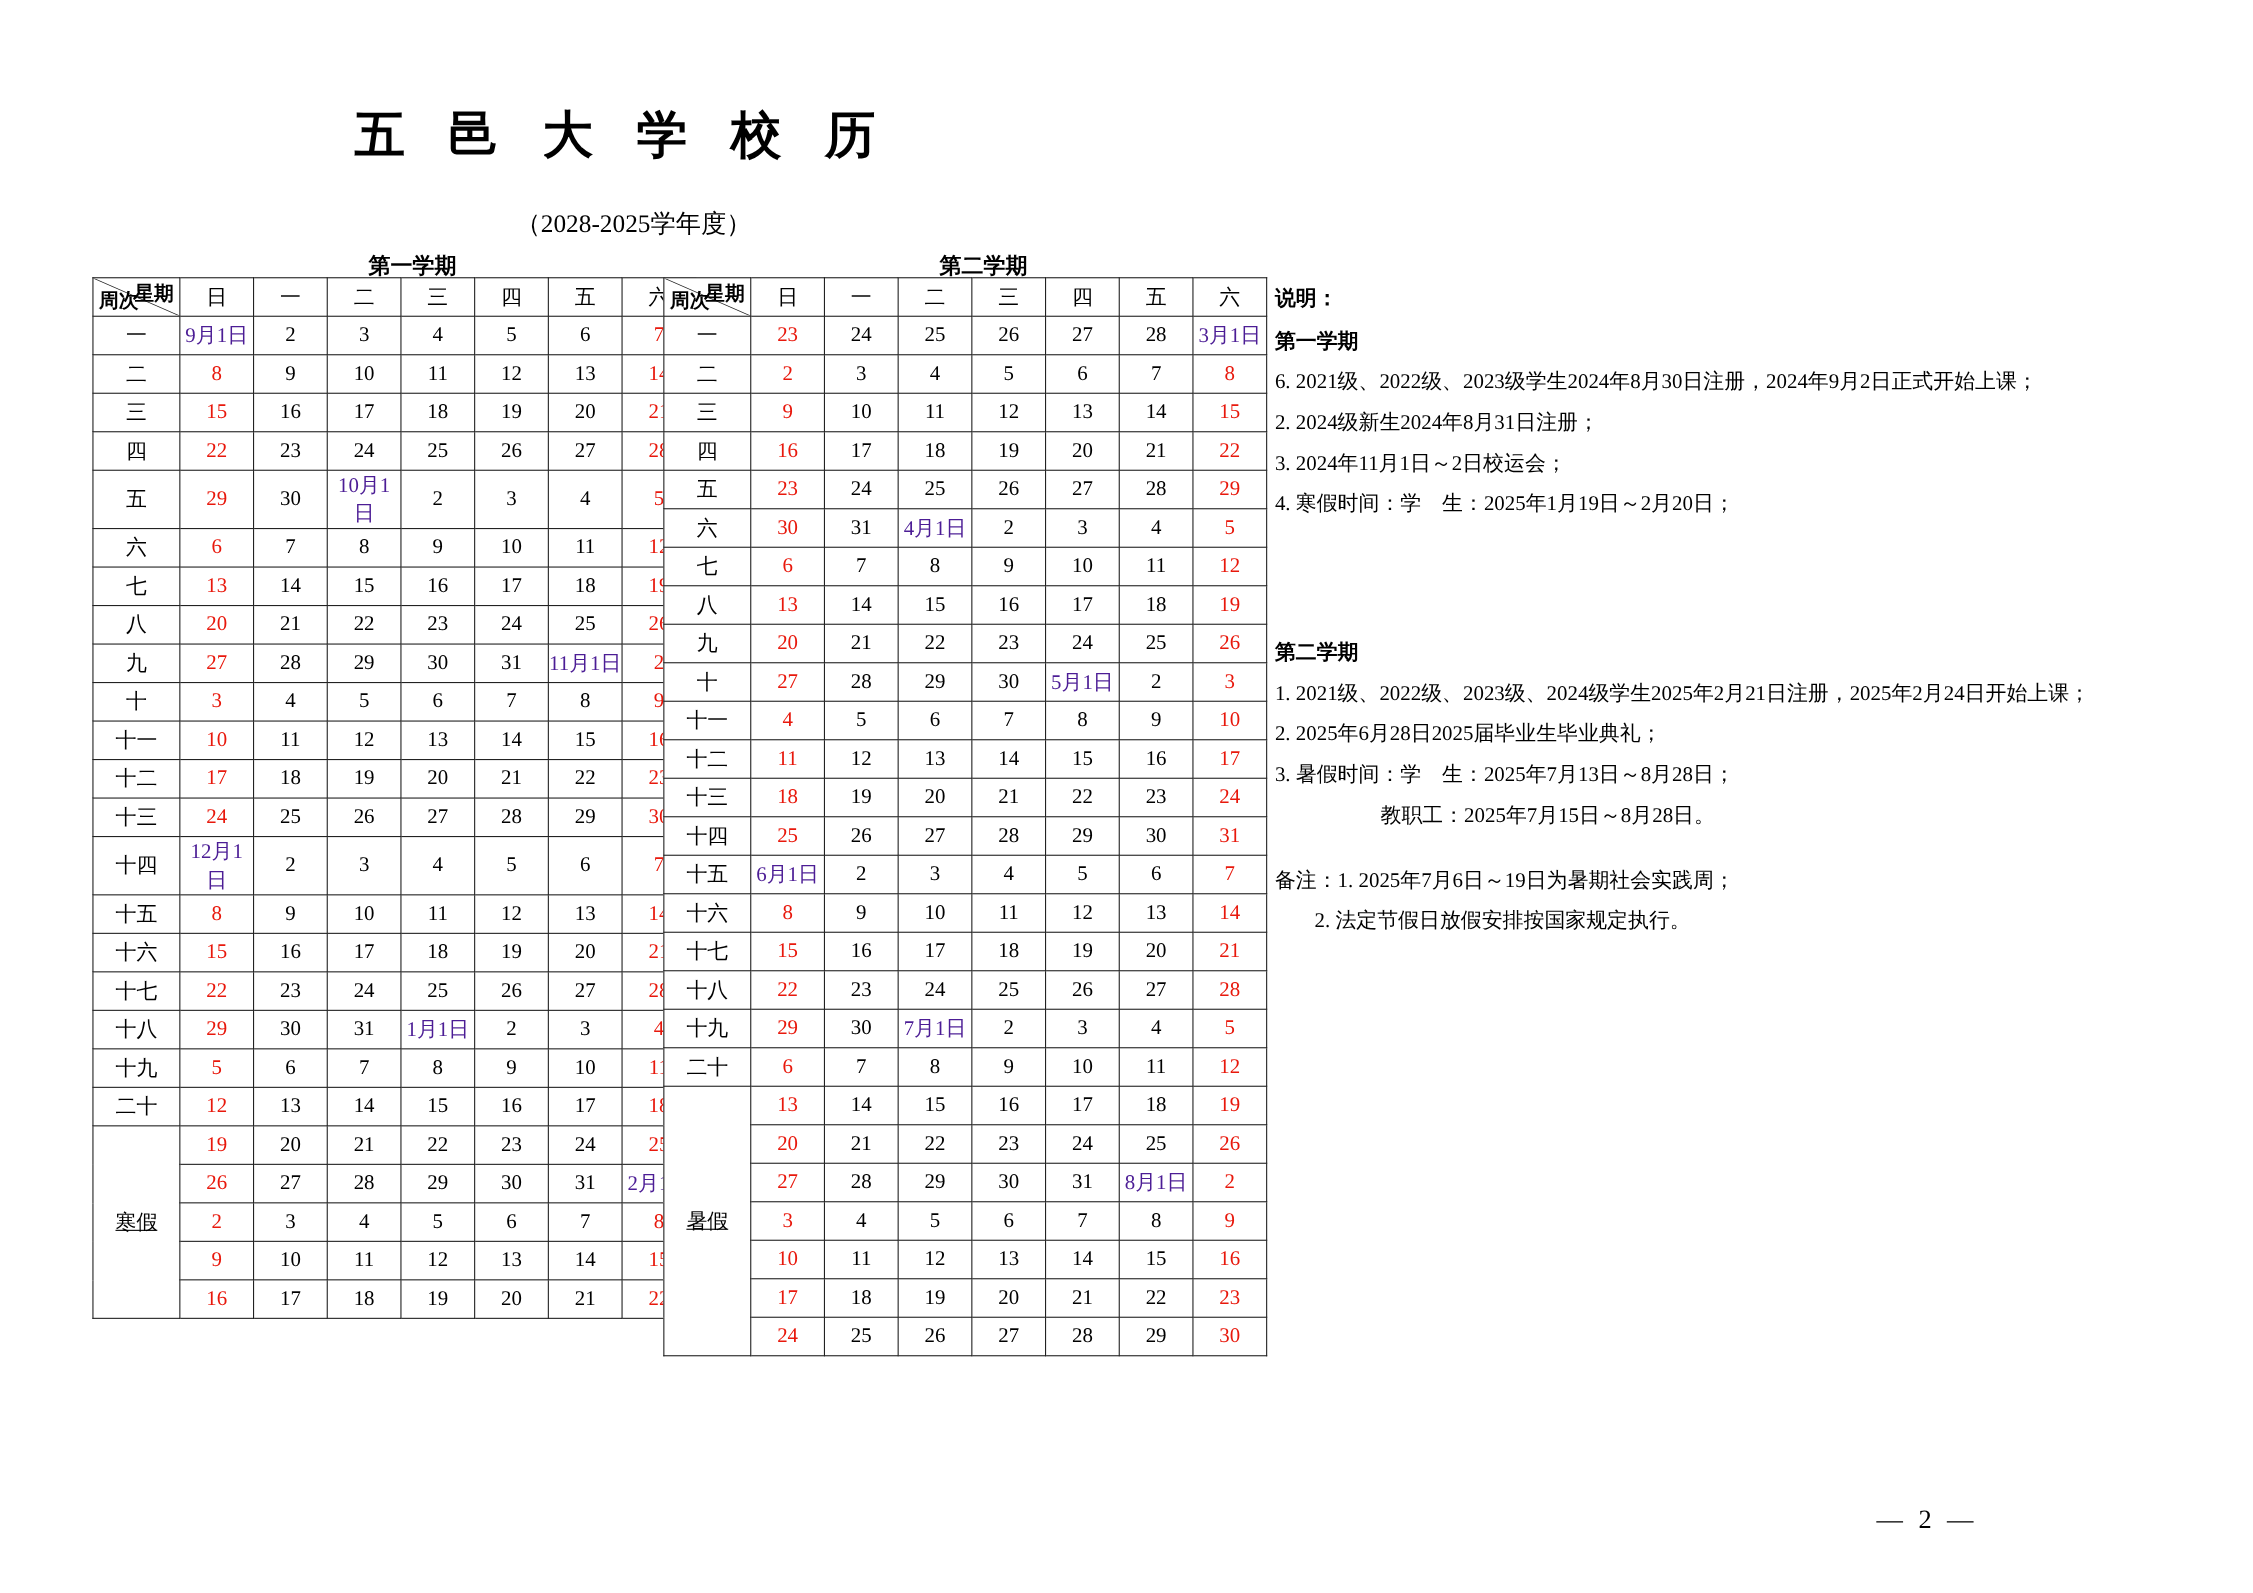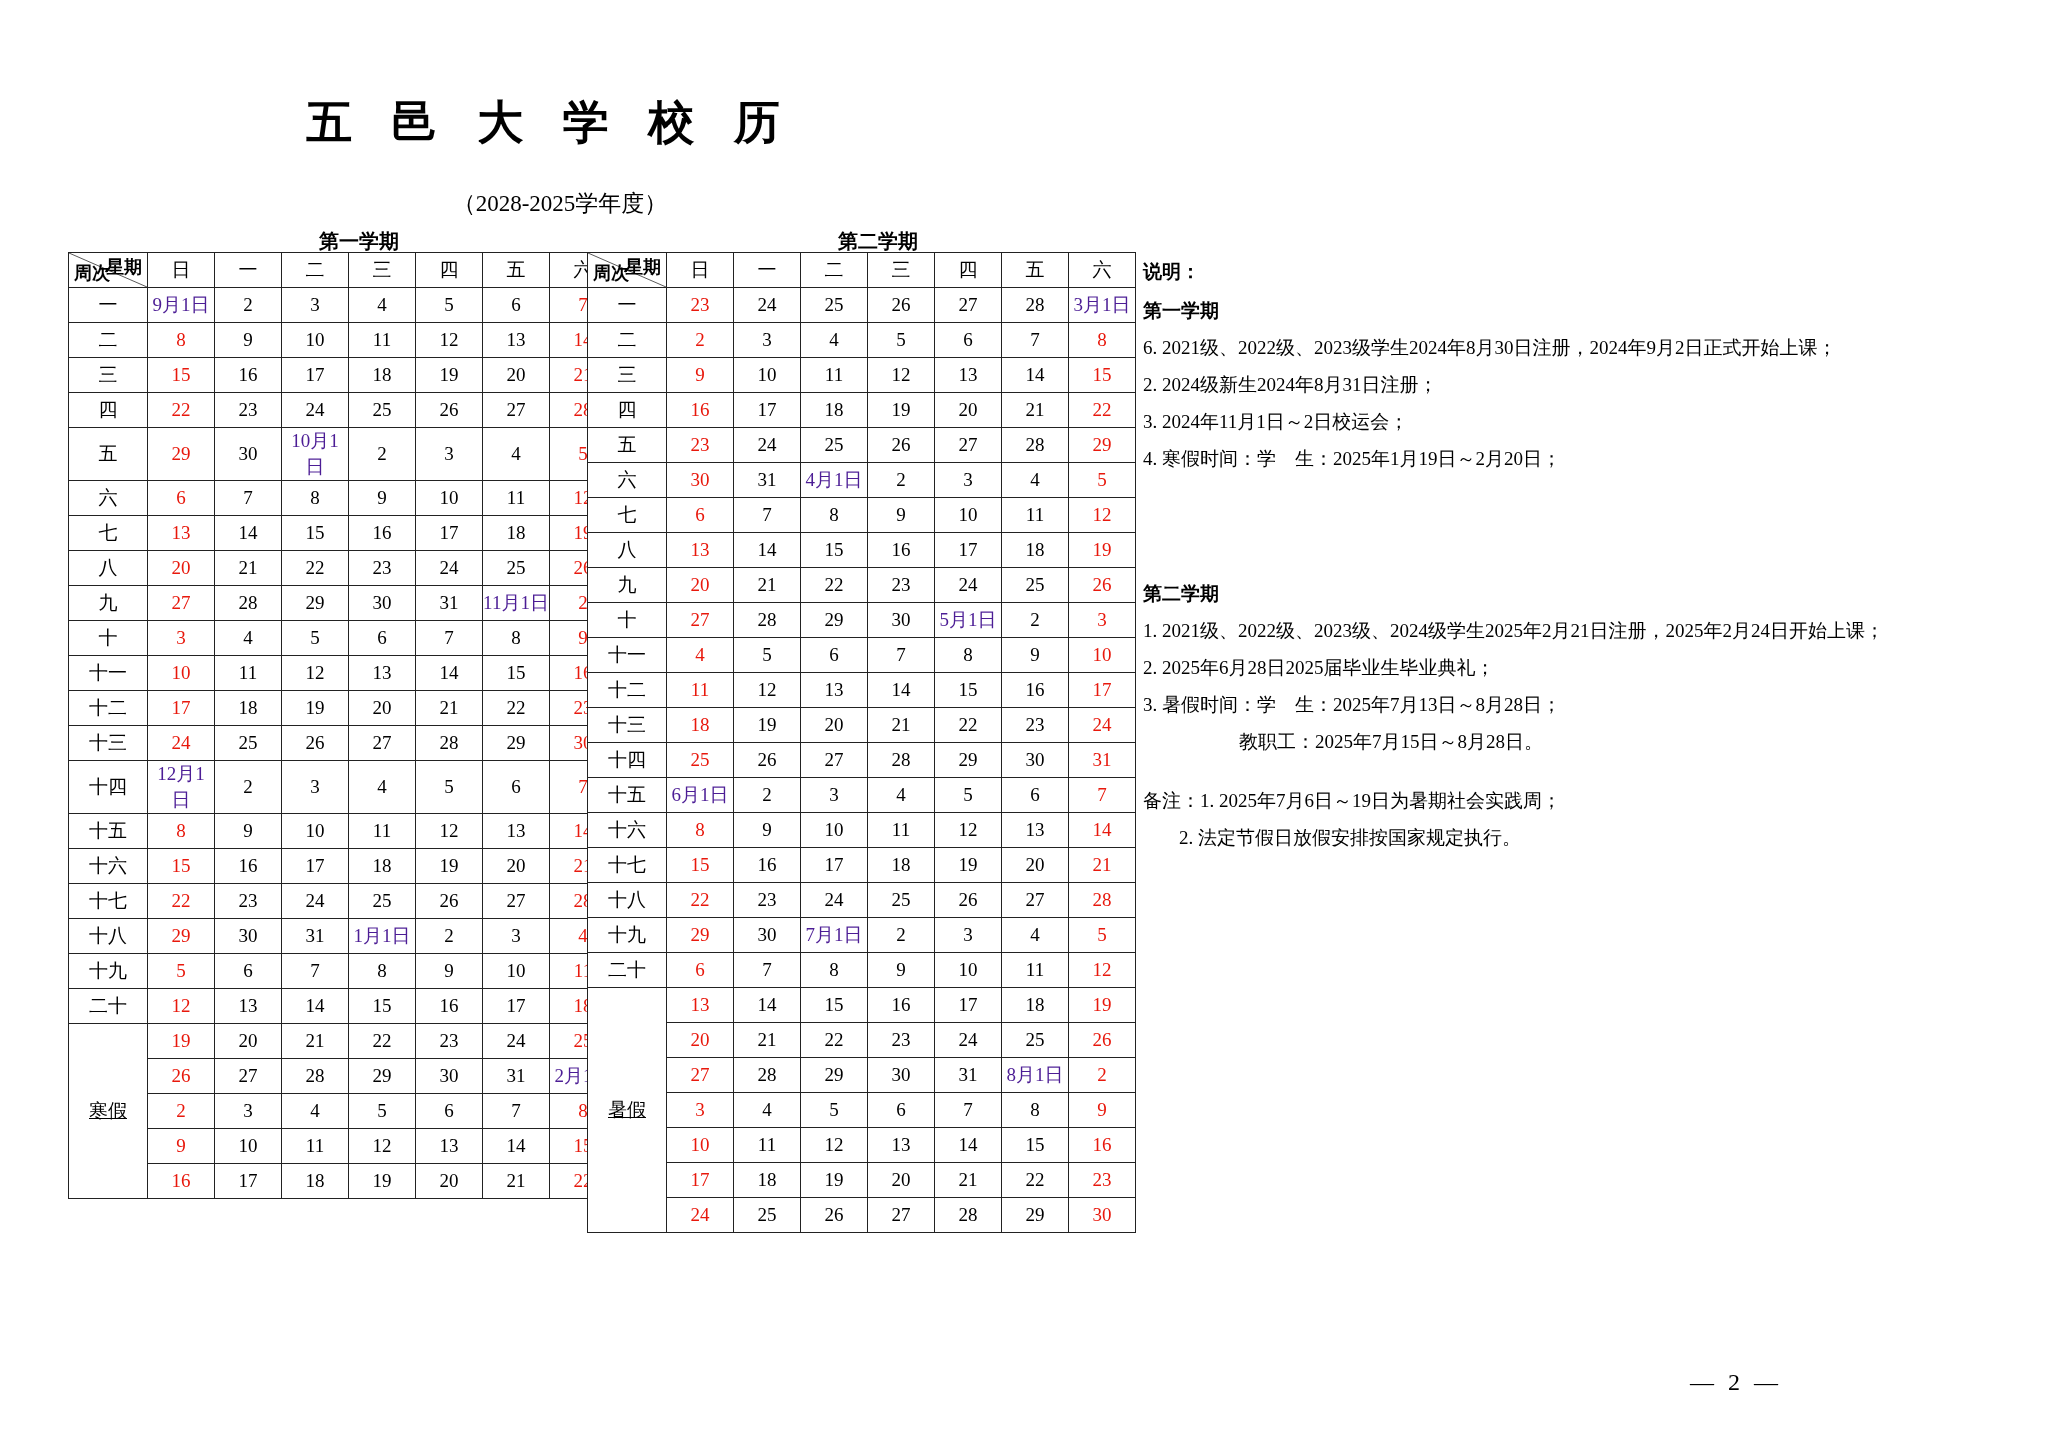--- a/index.html
+++ b/index.html
@@ -5,21 +5,21 @@
 <style>
   html,body{margin:0;padding:0;}
   body{
     width:2048px;height:1448px;
     background:#ffffff;
     font-family:"Liberation Serif", serif;
     color:#000;
     position:relative;
     overflow:hidden;
   }
-  .page{position:relative;width:1852px;height:1448px;}
+  .page{position:relative;width:1852px;height:1448px;margin-left:16px;}
 
   .doc-title{
     position:absolute;
     top:92px;left:0;width:1100px;
     text-align:center;
     font-family:"Liberation Serif", serif;
     font-size:46px;
     font-weight:bold;
     letter-spacing:14px;
   }

